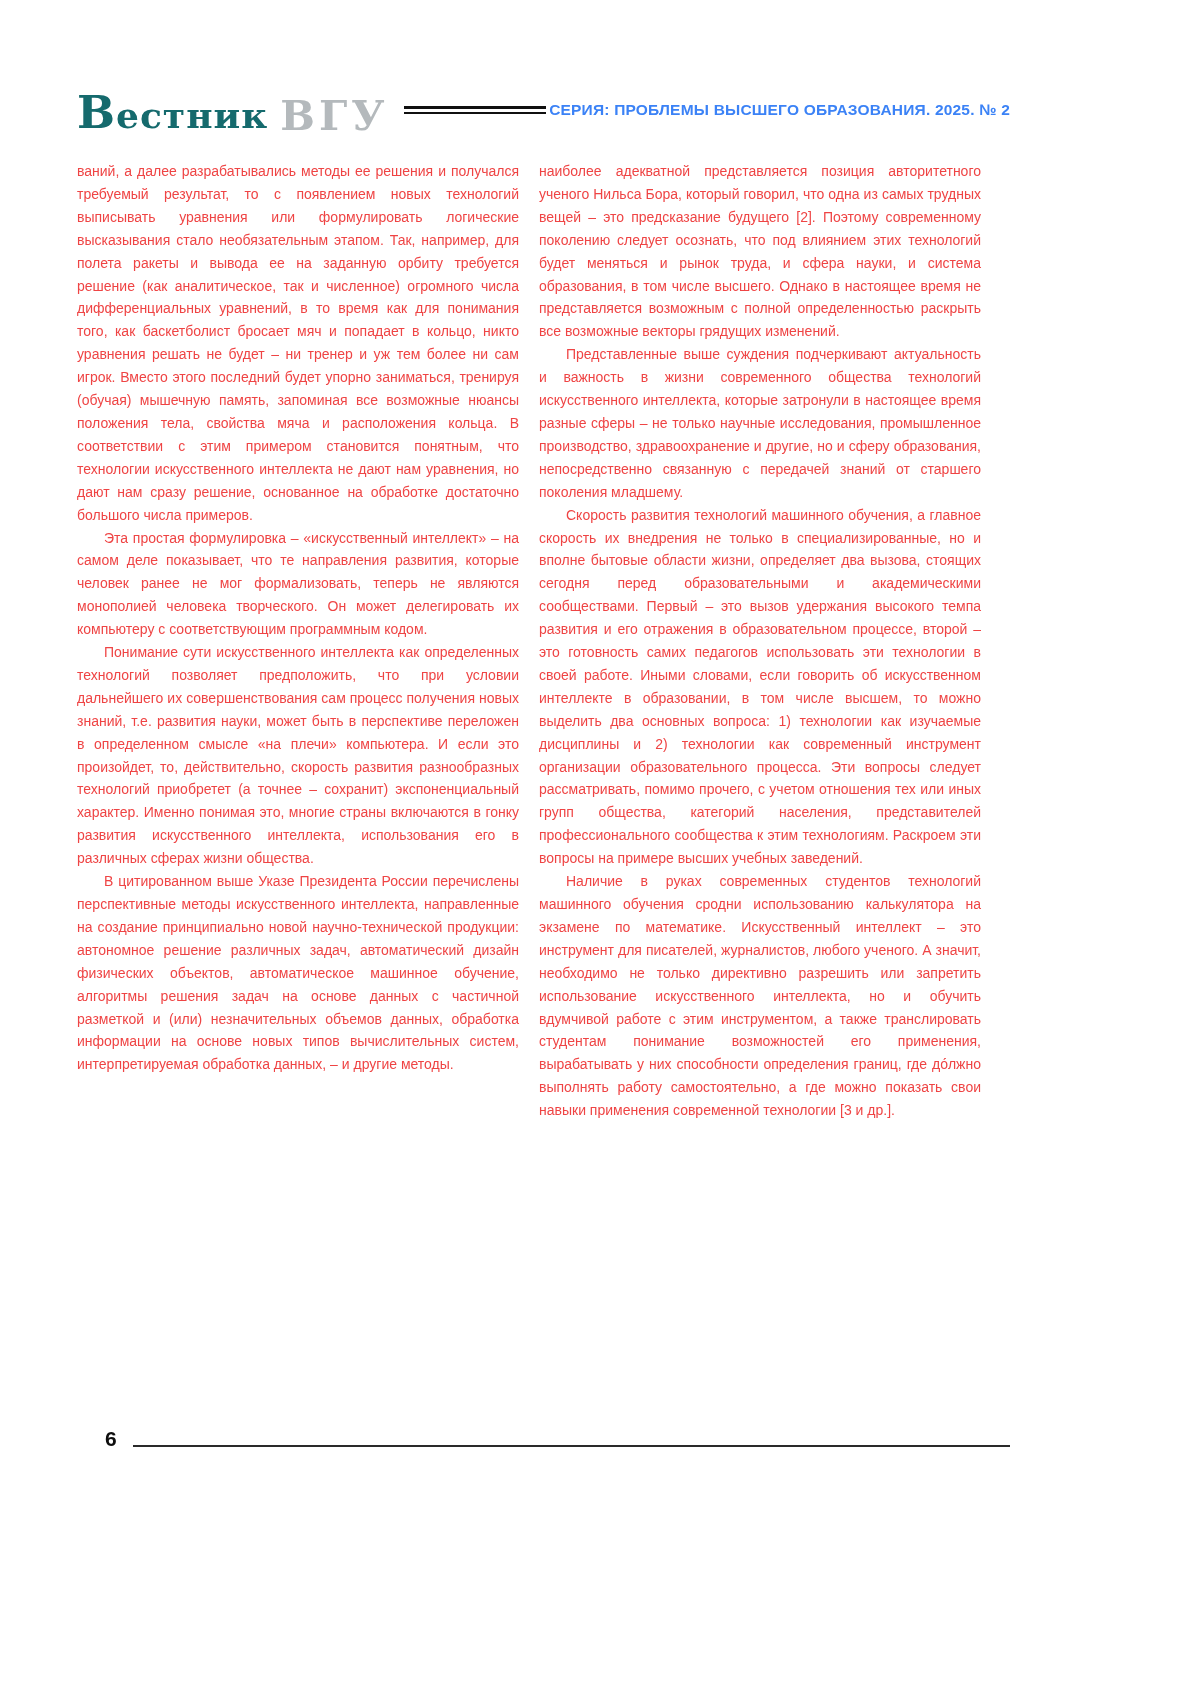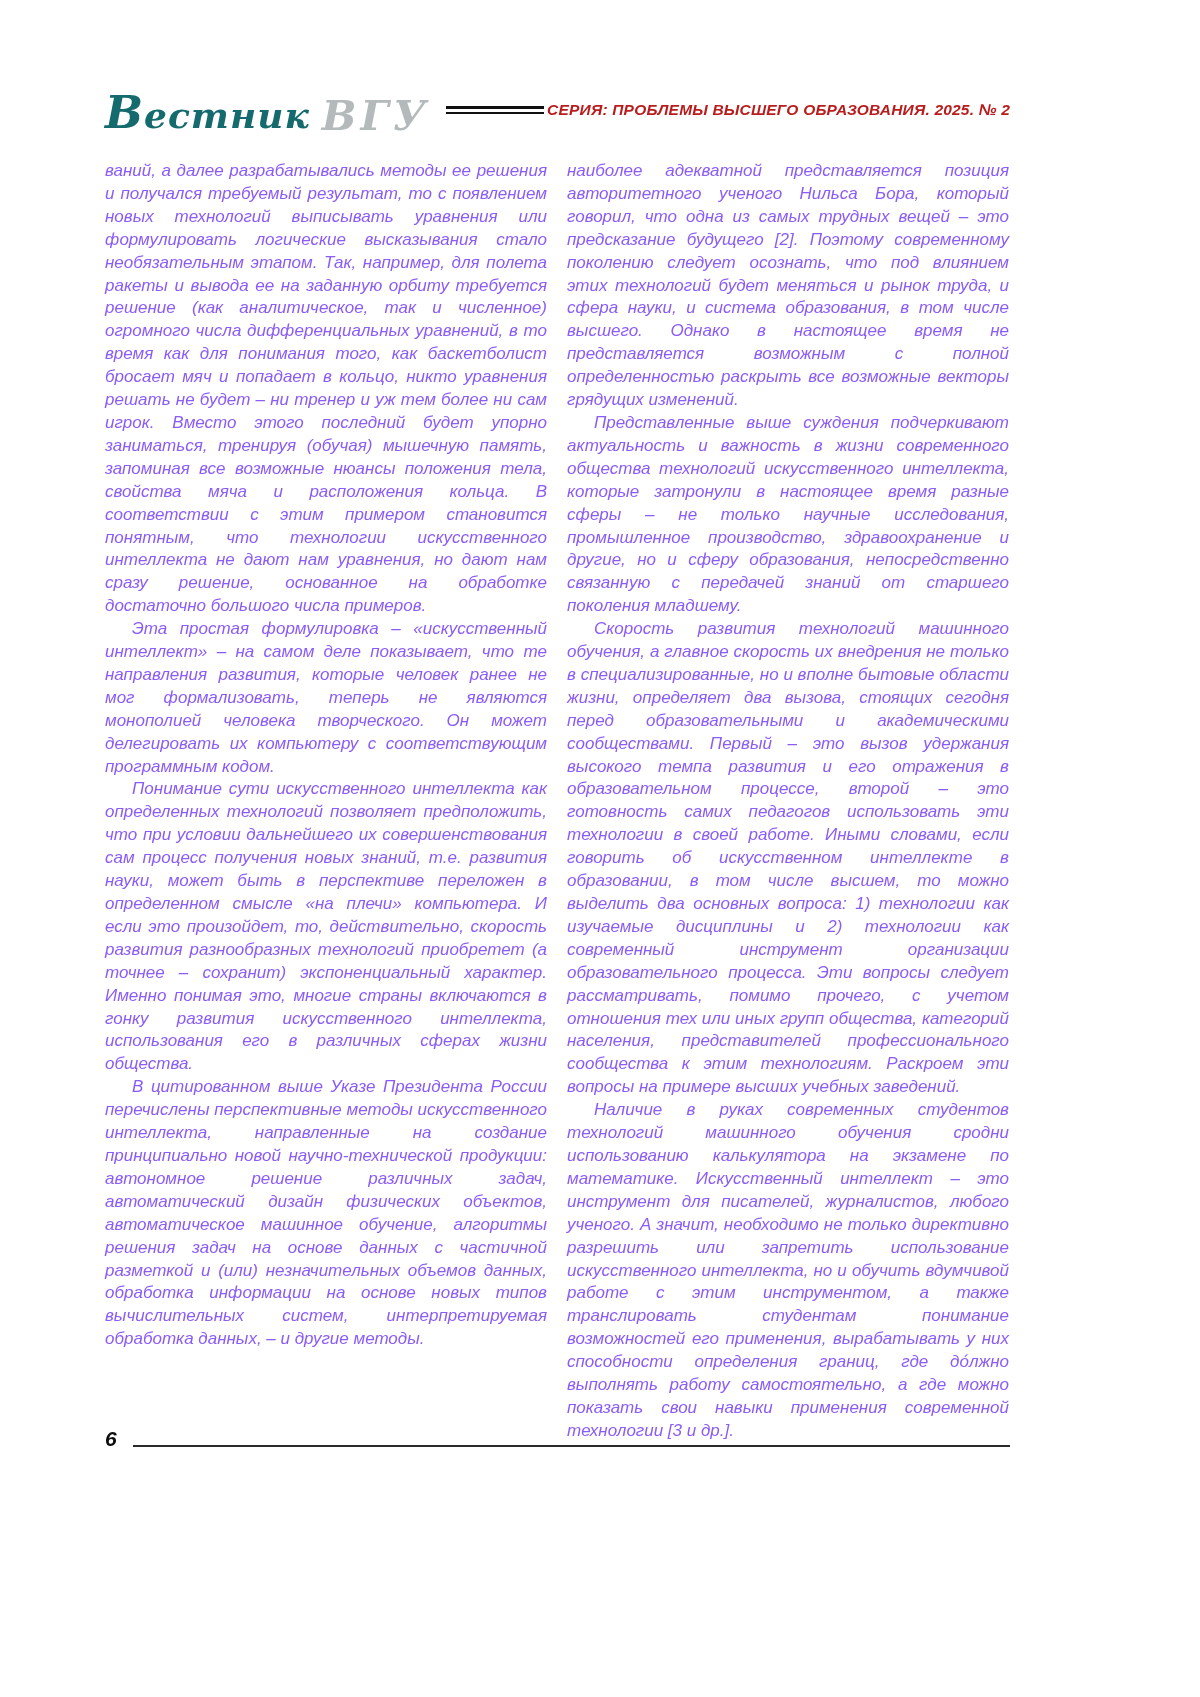--- a/index.html
+++ b/index.html
@@ -8,22 +8,21 @@
     width: 1200px;
     height: 1697px;
     position: relative;
     font-family: "Liberation Sans", sans-serif;
     color: #161616;
     overflow: hidden;
   }
   .page {
     position: absolute;
     inset: 0;
-    padding: 90px 190px 0 105px;
-    font-style: italic;
+    padding: 90px 190px 0 77px;
   }
 
   
   .page-header {
     display: flex;
     align-items: flex-start;
     margin-bottom: 26px;
     height: 44px;
   }
   .logo {
@@ -55,37 +54,37 @@
     border-bottom: 2px solid #101010;
     margin: 16px 3px 0 16px;
   }
   .series {
     flex: 0 0 auto;
     font-size: 15.5px;
     font-weight: bold;
     letter-spacing: 0.2px;
     white-space: nowrap;
     margin-top: 11px;
-    color: #b91c1c;
+    color: #3b82f6;
   }
 
   
   .columns {
     display: flex;
     gap: 20px;
   }
   .col {
     width: 442px;
     flex: 0 0 442px;
-    font-size: 17px;
+    font-size: 14px;
     line-height: 22.9px;
     text-align: justify;
     hyphens: auto;
     -webkit-hyphens: auto;
-    color: #8b5cf6;
+    color: #ef4444;
   }
   .col p { text-indent: 27px; }
   .col p.cont { text-indent: 0; }
 
   
   .page-footer {
     position: absolute;
     left: 105px;
     right: 190px;
     top: 1428px;

